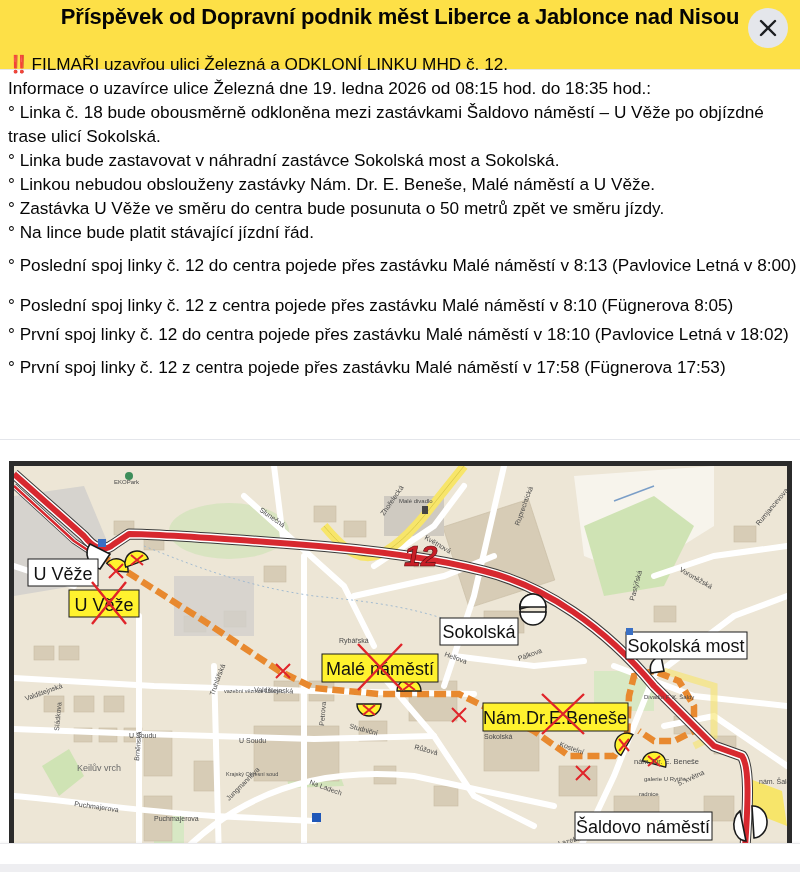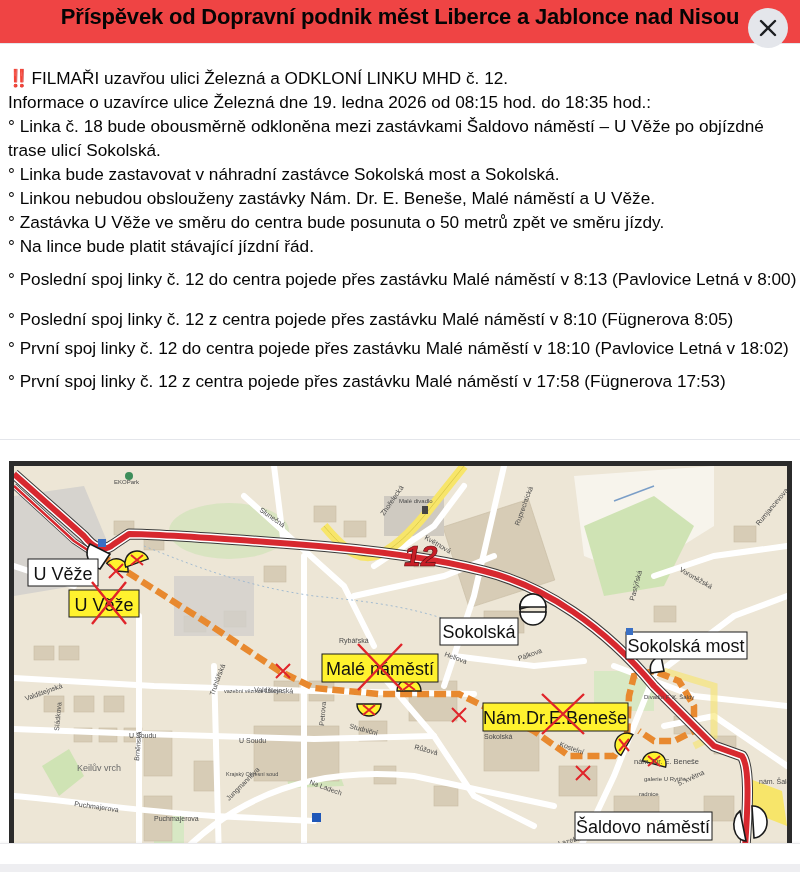--- a/index.html
+++ b/index.html
@@ -1,23 +1,23 @@
 <!DOCTYPE html>
 <html><head>
 <meta charset="utf-8">
 <style>
   * { box-sizing: border-box; margin: 0; padding: 0; }
   html, body { width: 800px; height: 872px; background: #ffffff; overflow: hidden; }
   body { font-family: "Liberation Sans", "DejaVu Sans", sans-serif; color: #050505; position: relative; }
 
-  .header { position: absolute; left: 0; top: 0; width: 800px; height: 44px; border-bottom: 1px solid #e4e6eb; background: #ef4444; }
+  .header { position: absolute; left: 0; top: 0; width: 800px; height: 70px; border-bottom: 1px solid #e4e6eb; background: #fde047; }
   .header-title { position: absolute; left: 60px; top: 3px; width: 680px; text-align: center; font-size: 22px; font-weight: bold; line-height: 28px; letter-spacing: -0.2px; color: #050505; }
   .close-btn { position: absolute; left: 748px; top: 8px; width: 40px; height: 40px; border-radius: 50%; background: #e4e6eb; display: flex; align-items: center; justify-content: center; cursor: pointer; }
 
-  .post-body { position: absolute; left: 8px; top: 66px; width: 790px; font-size: 17.2px; line-height: 24px; color: #050505; }
+  .post-body { position: absolute; left: 8px; top: 52px; width: 790px; font-size: 17.2px; line-height: 24px; color: #050505; }
   .post-body p { margin: 0; }
   .post-body .gap { margin-top: 5px; }
   .bangbang { color: #e0242a; font-weight: bold; letter-spacing: -2px; margin-right: 4px; }
 
   .divider { position: absolute; left: 0; top: 439px; width: 800px; height: 1px; background: #e4e6eb; }
 
   .map-frame { position: absolute; left: 9px; top: 461px; width: 783px; height: 400px; background: #2b2b2b; padding: 5px 5px 0 5px; }
   .map-inner { width: 773px; height: 395px; background: #ede6d6; overflow: hidden; position: relative; }
   .map-inner svg { position: absolute; left: 0; top: 0; }
 

